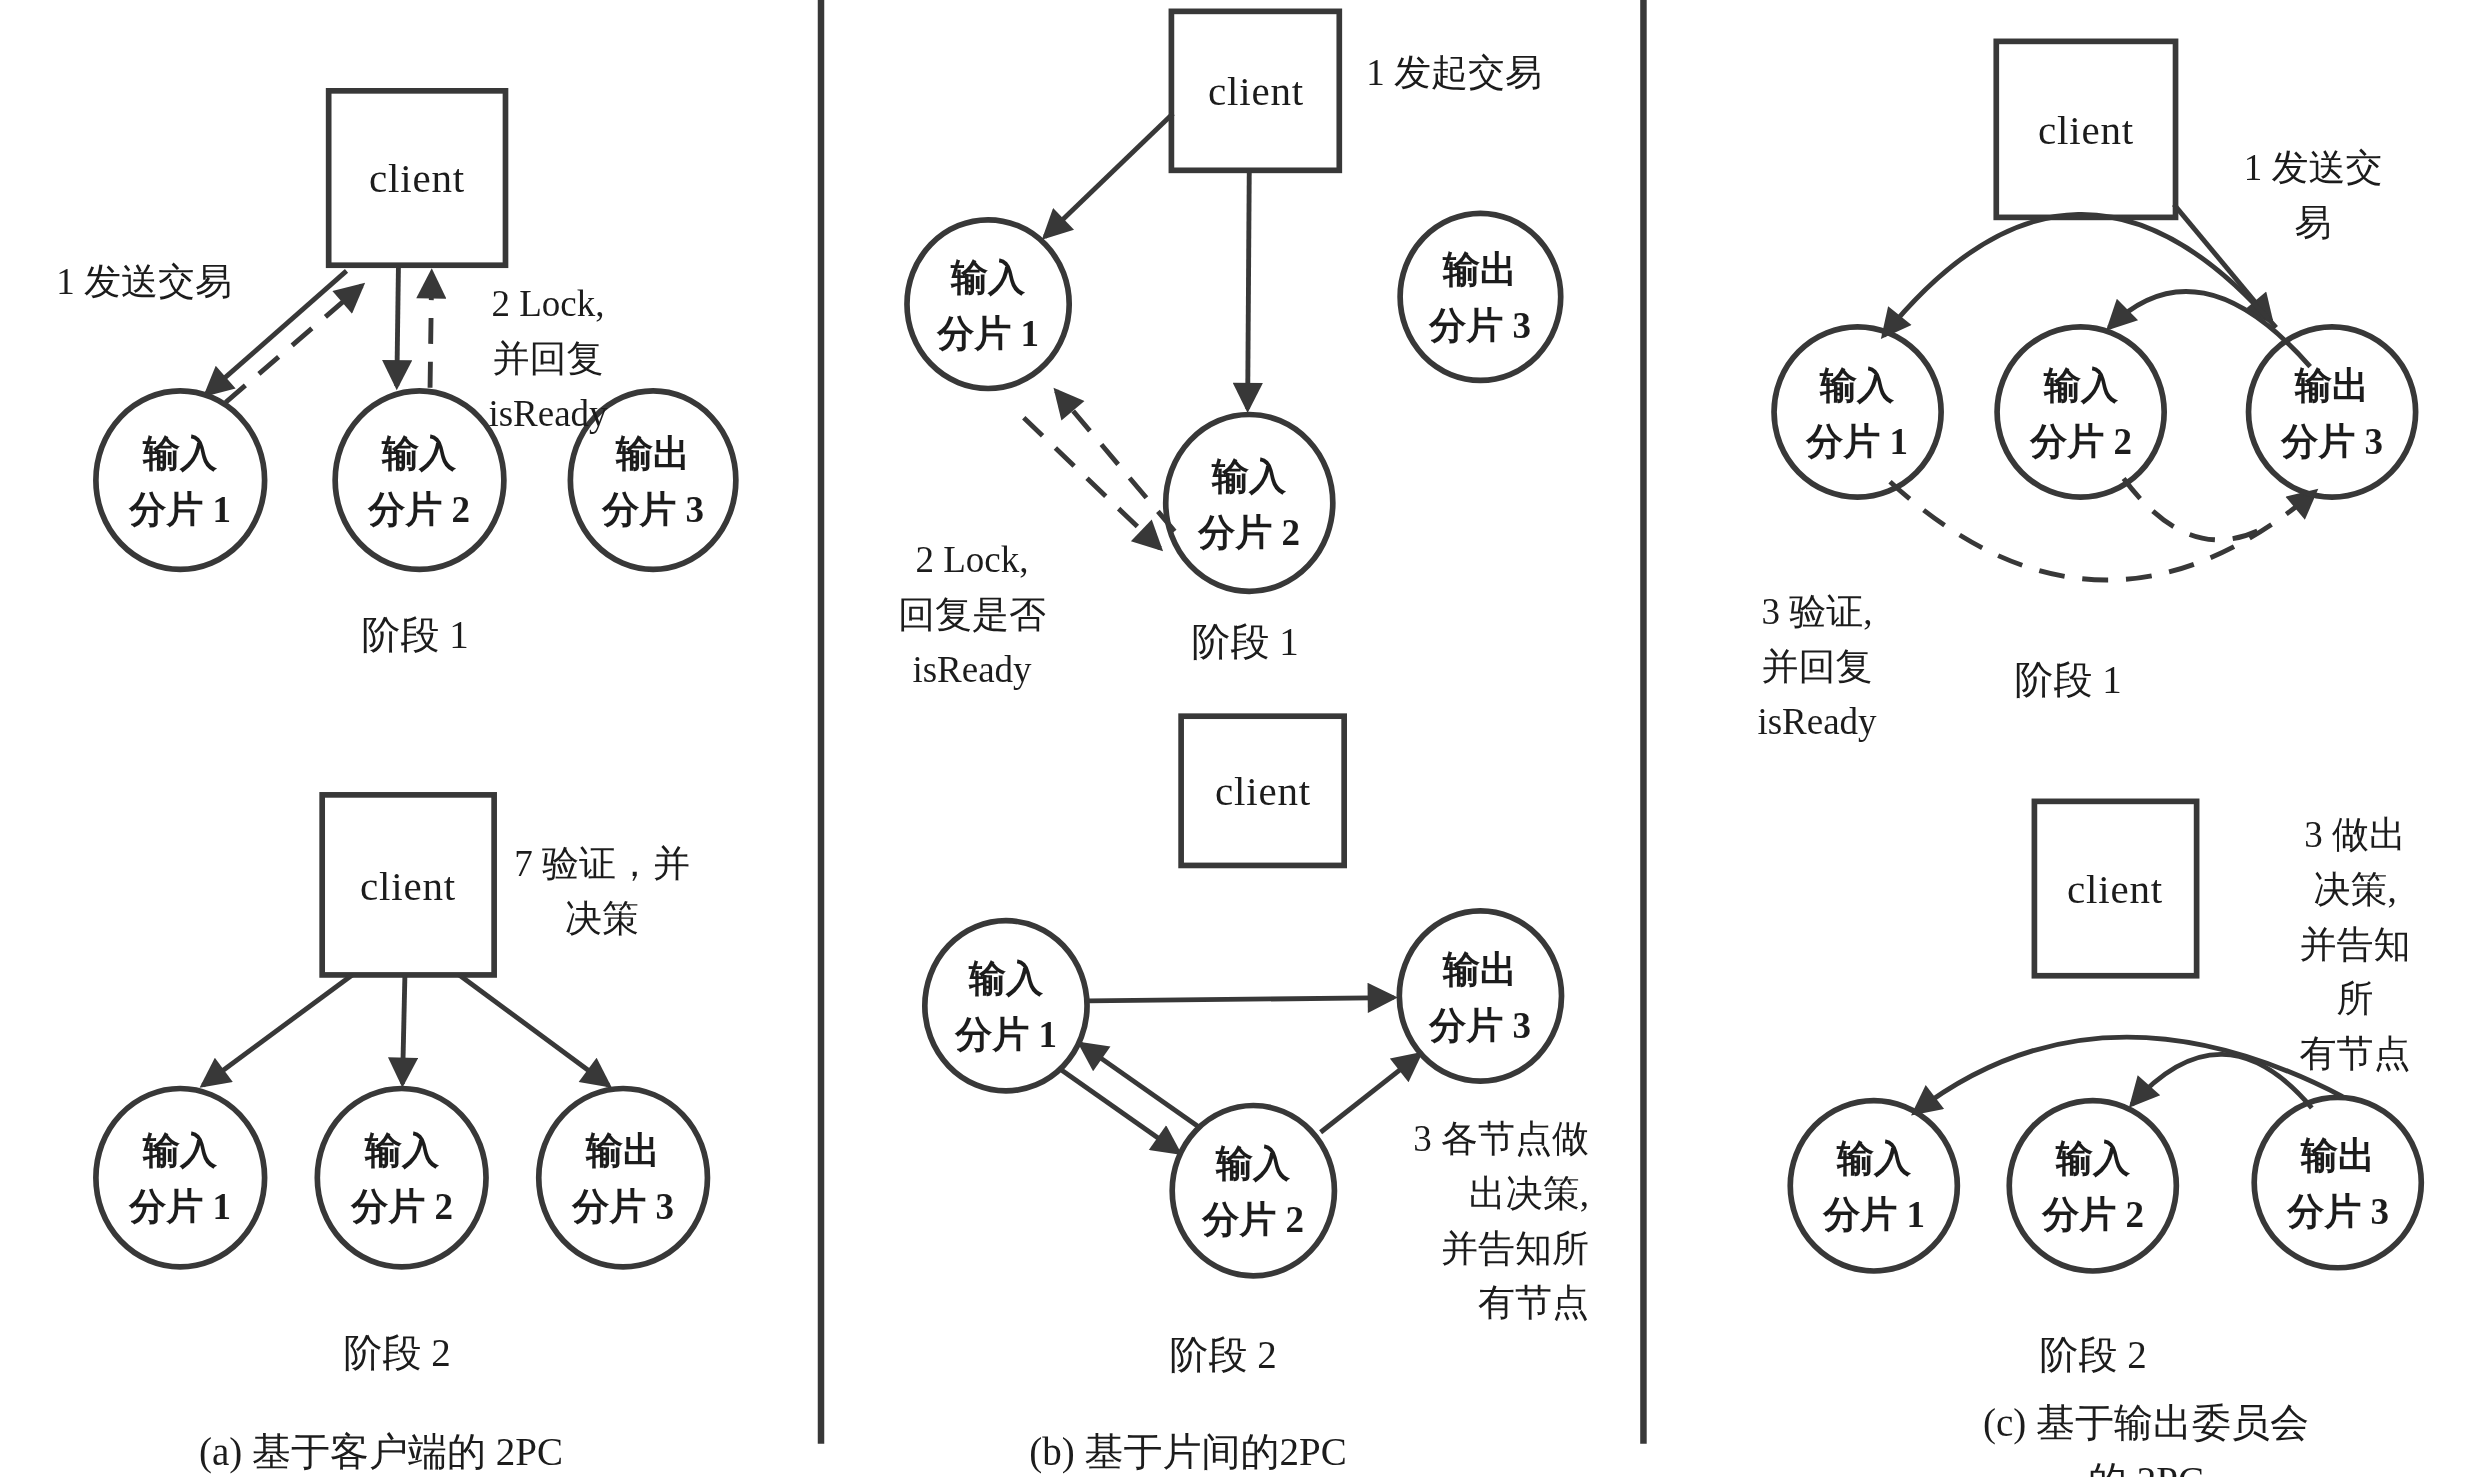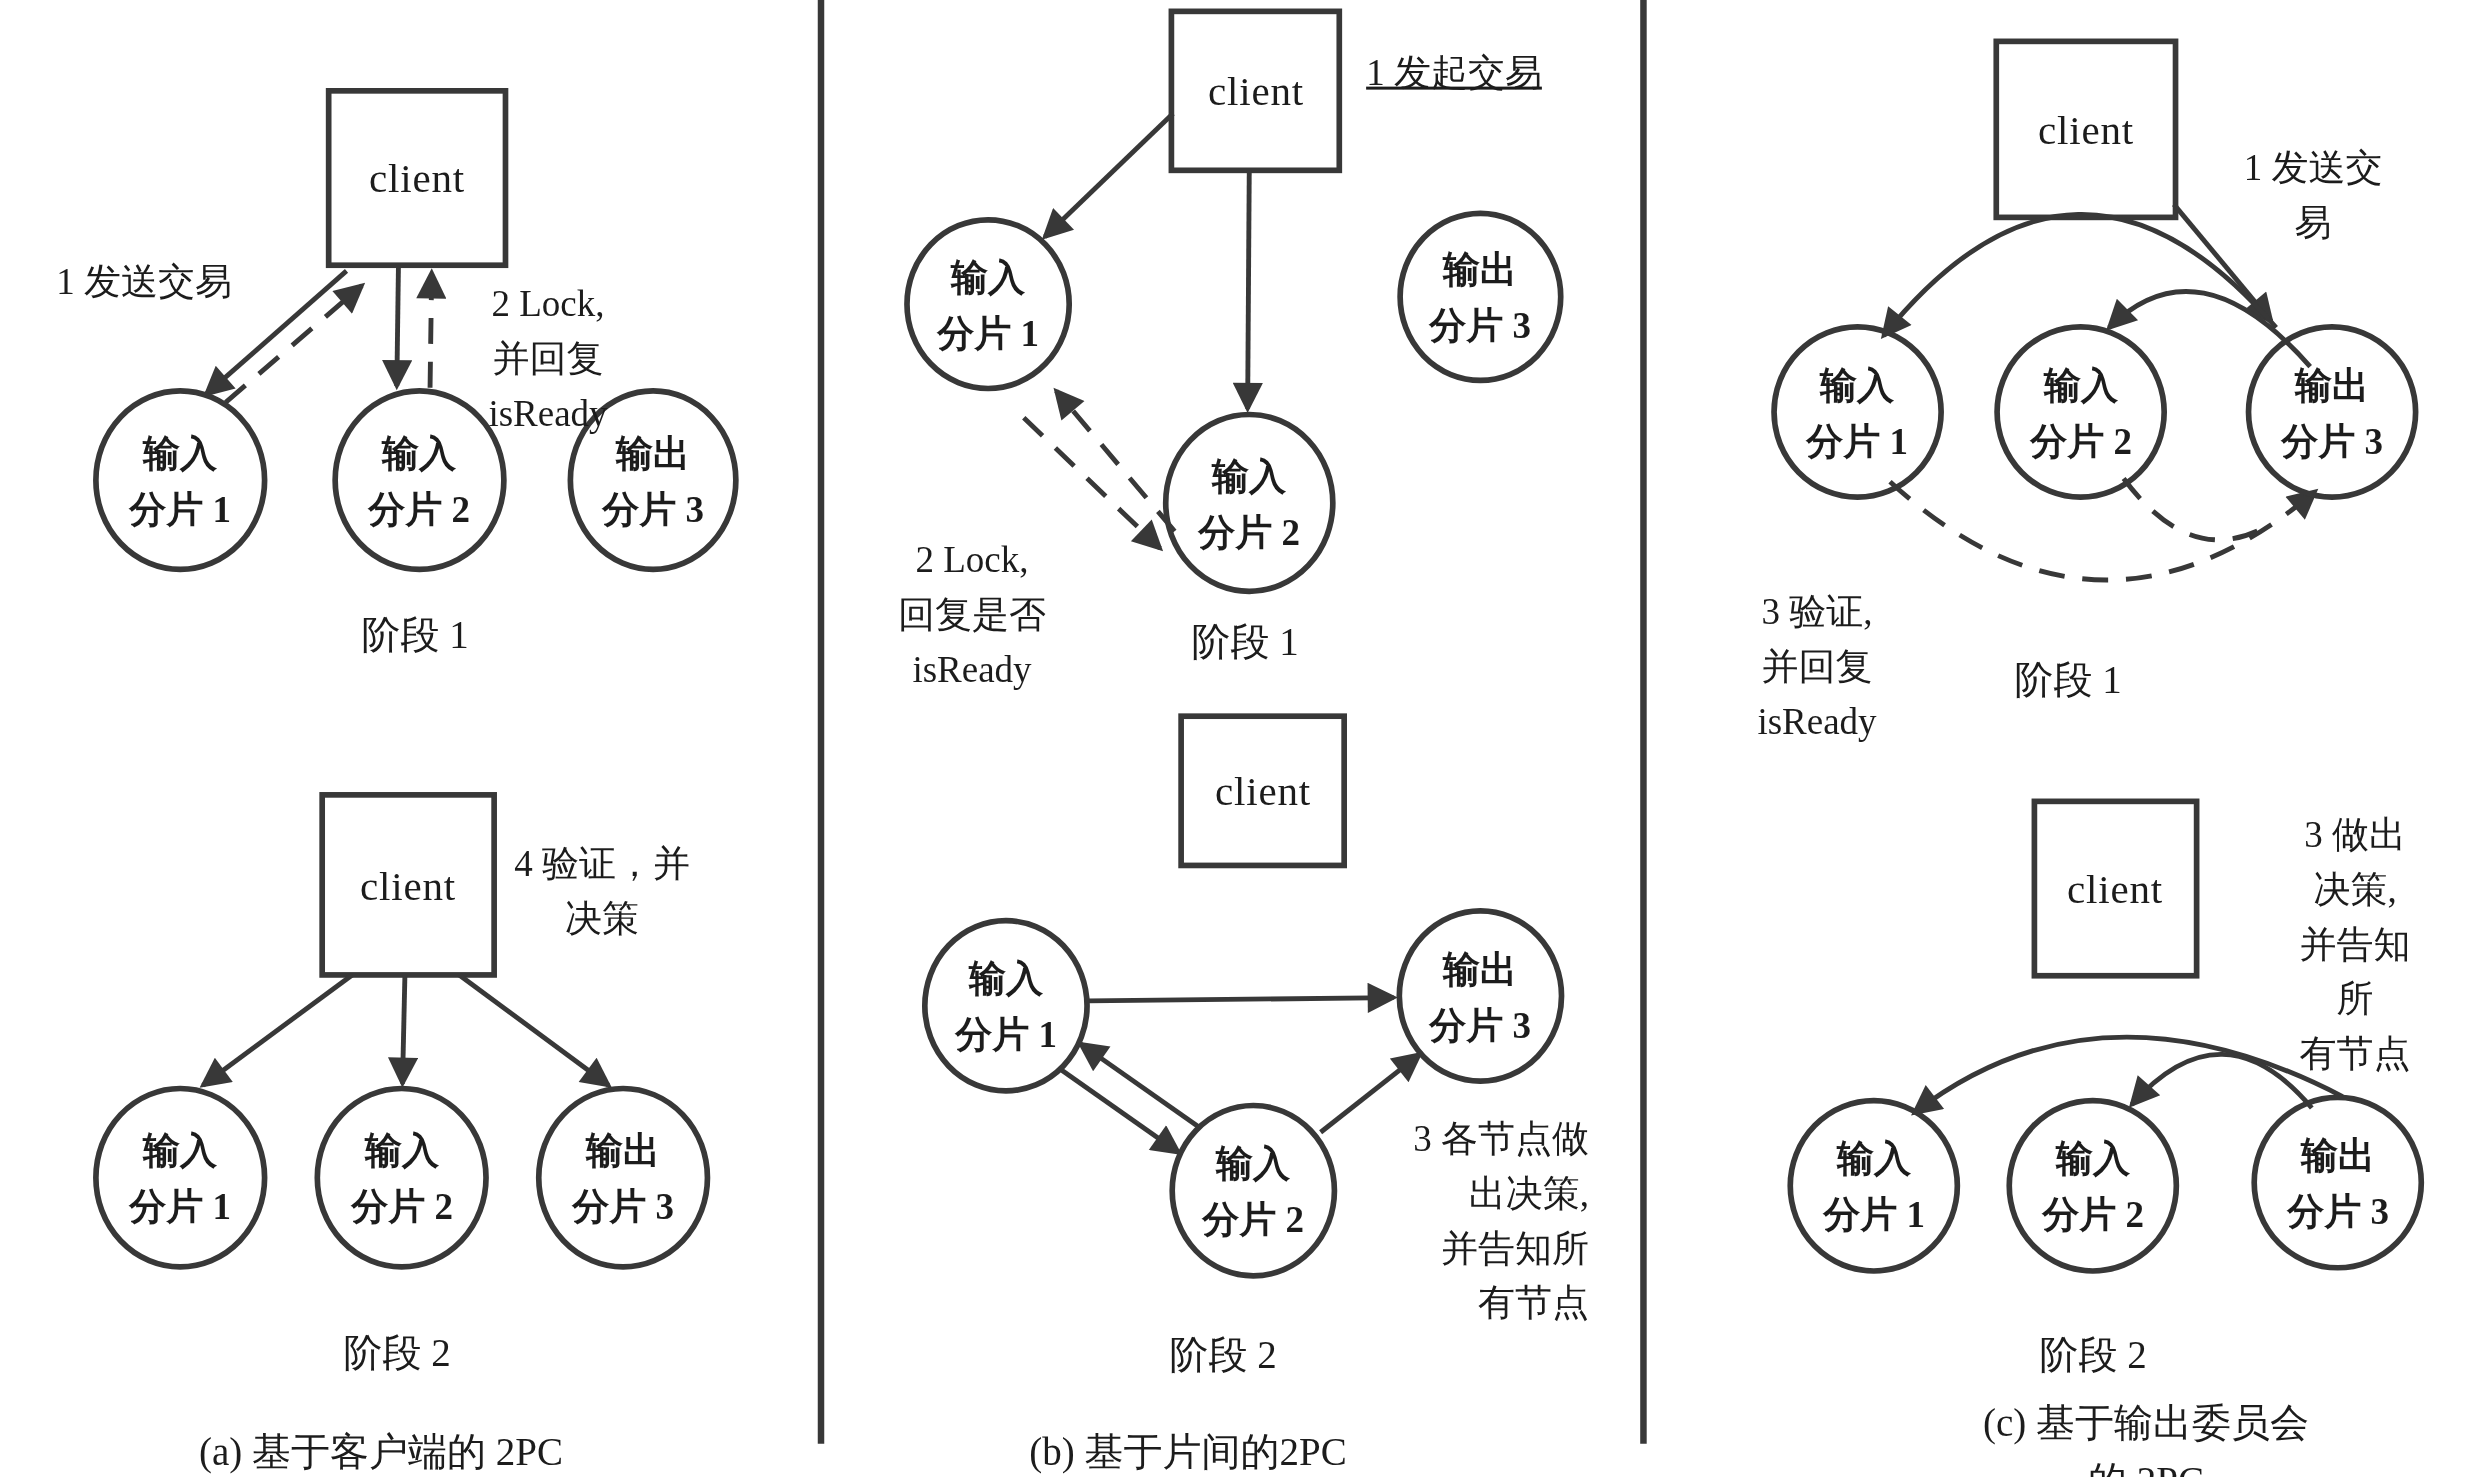--- a/index.html
+++ b/index.html
@@ -108,33 +108,33 @@
 isReady</div>
   <div class="lbl node-lbl" style="left:180px; top:482px;">输入
 分片 1</div>
   <div class="lbl node-lbl" style="left:419px; top:482px;">输入
 分片 2</div>
   <div class="lbl node-lbl" style="left:653px; top:482px;">输出
 分片 3</div>
   <div class="lbl phase-lbl" style="left:415px; top:635px;">阶段 1</div>
 
   <div class="lbl client-lbl" style="left:408px; top:886px;">client</div>
-  <div class="lbl" style="left:602px; top:892px;">4 验证，并
+  <div class="lbl" style="left:602px; top:892px;">7 验证，并
 决策</div>
   <div class="lbl node-lbl" style="left:180px; top:1179px;">输入
 分片 1</div>
   <div class="lbl node-lbl" style="left:402px; top:1179px;">输入
 分片 2</div>
   <div class="lbl node-lbl" style="left:623px; top:1179px;">输出
 分片 3</div>
   <div class="lbl phase-lbl" style="left:397px; top:1353px;">阶段 2</div>
   <div class="lbl caption-lbl" style="left:381px; top:1452px;">(a) 基于客户端的 2PC</div>
 
   <div class="lbl client-lbl" style="left:1256px; top:91px;">client</div>
-  <div class="lbl" style="left:1454px; top:73px;text-decoration:underline;">1 发起交易</div>
+  <div class="lbl" style="left:1454px; top:73px;">1 发起交易</div>
   <div class="lbl" style="left:972px; top:615px;">2 Lock,
 回复是否
 isReady</div>
   <div class="lbl node-lbl" style="left:988px; top:306px;">输入
 分片 1</div>
   <div class="lbl node-lbl" style="left:1249px; top:505px;">输入
 分片 2</div>
   <div class="lbl node-lbl" style="left:1480px; top:298px;">输出
 分片 3</div>
   <div class="lbl phase-lbl" style="left:1245px; top:642px;">阶段 1</div>

